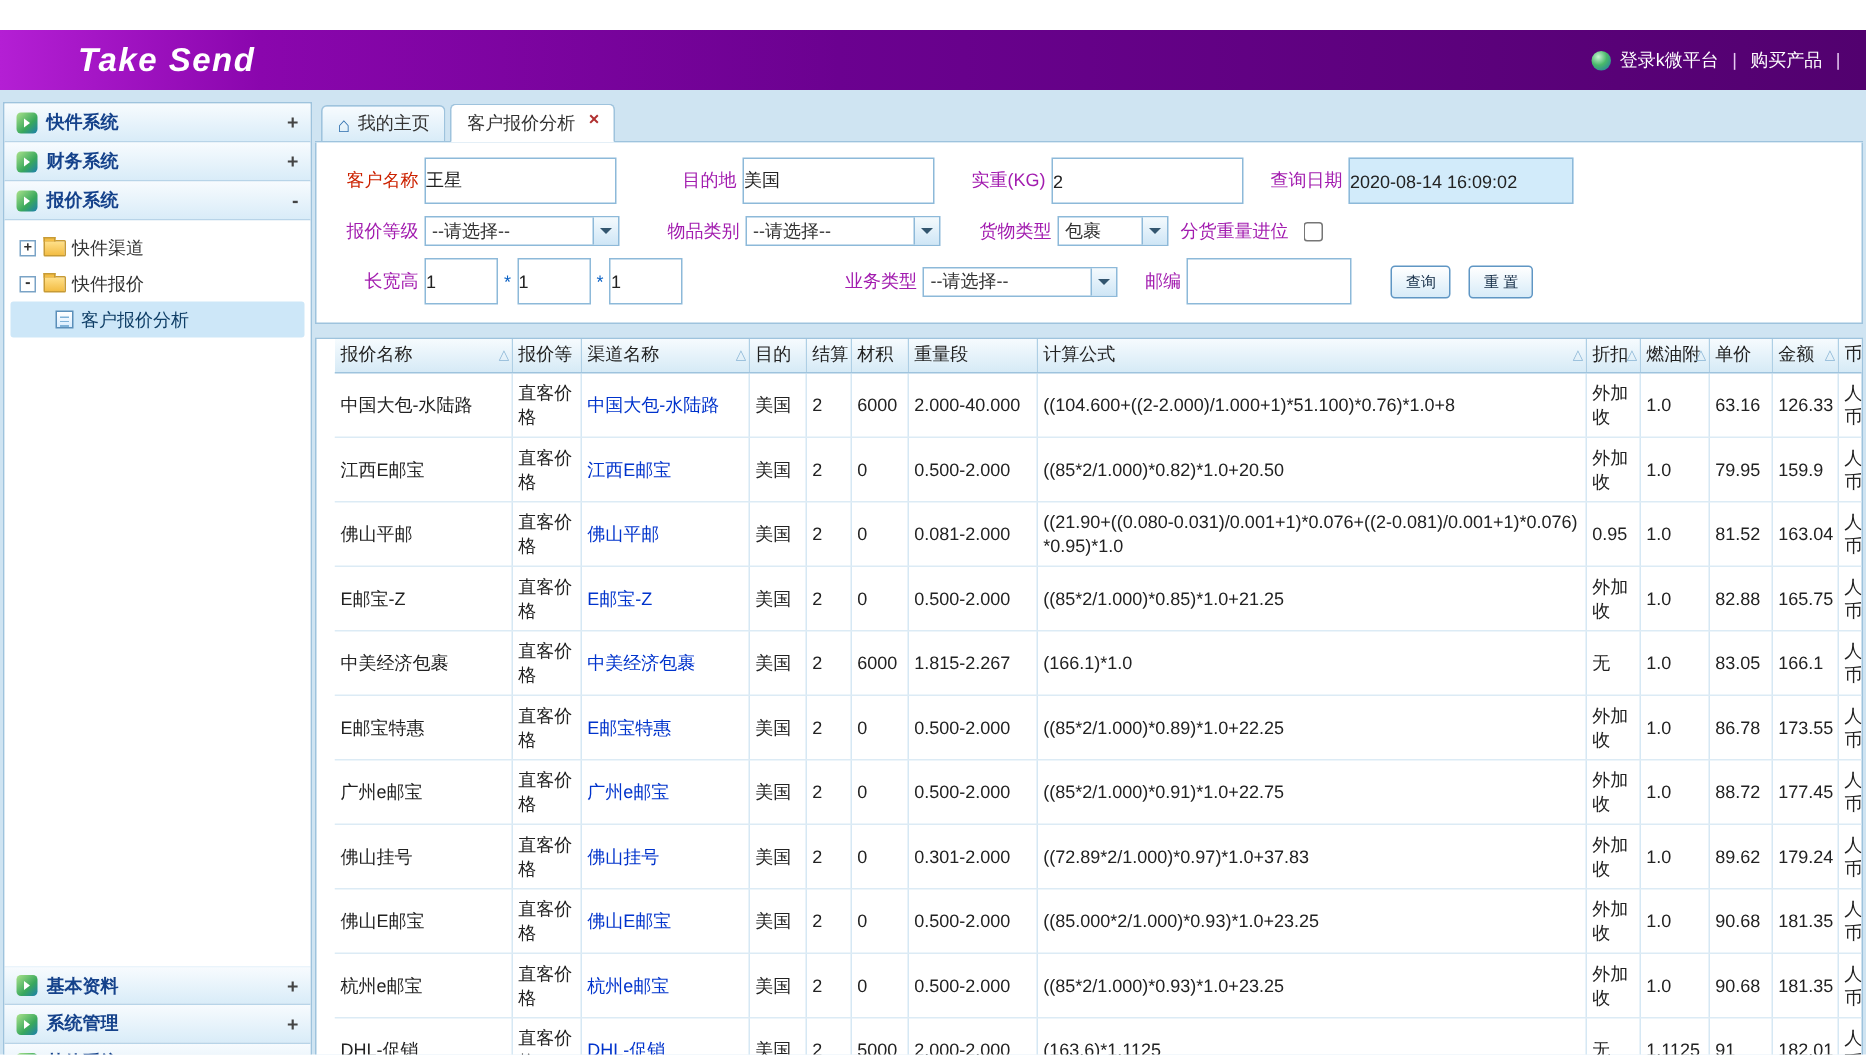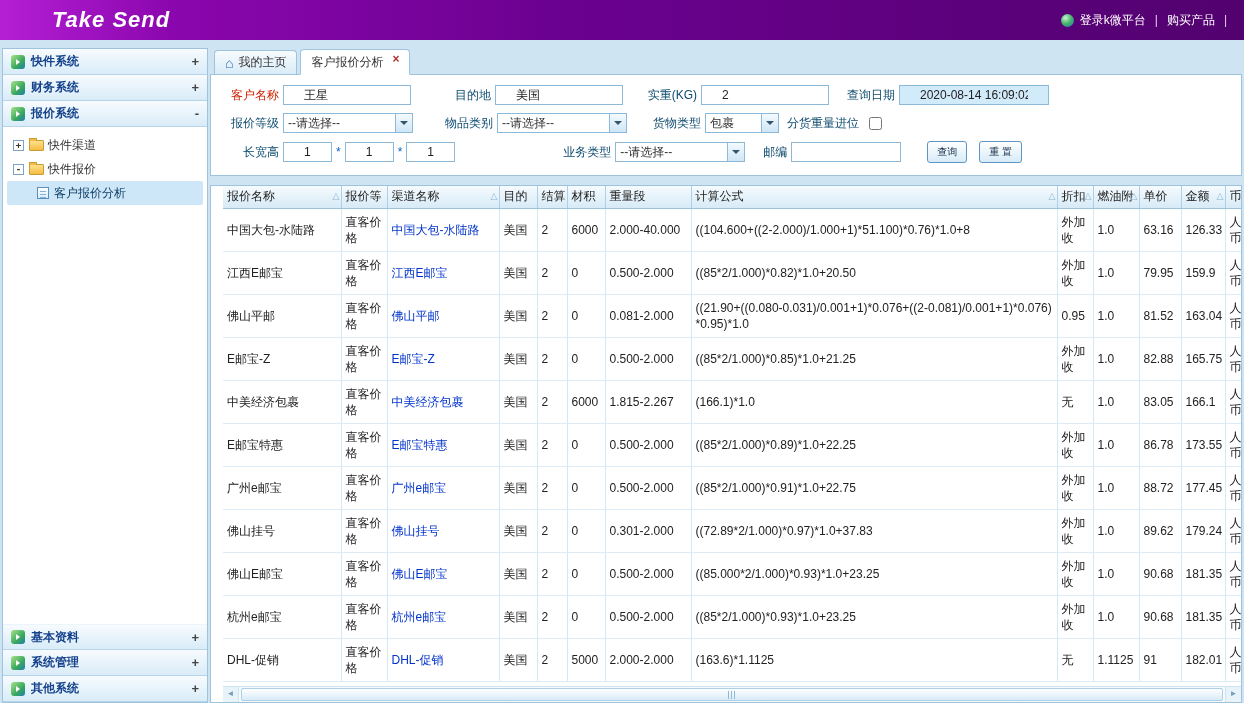--- a/index.html
+++ b/index.html
@@ -1,21 +1,21 @@
 <!DOCTYPE html>
 <html><head>
 <meta charset="utf-8">
 <style>
   * { box-sizing: border-box; margin: 0; padding: 0; }
   html,body { width:1244px; height:703px; overflow:hidden;
     font-family:"Liberation Sans","DejaVu Sans",sans-serif; font-size:12px; color:#222; }
 
   
   .topbar { height:40px; background:linear-gradient(90deg,#b41fd4 0%,#8a06ad 14%,#6b0190 45%,#52016f 100%);
-    display:flex; align-items:center; justify-content:space-between; padding:0 14px 0 52px; }
+    display:flex; align-items:center; justify-content:space-between; padding:0 14px 0 52px;margin-top:20px; }
   .logo { color:#fff; font-size:22px; font-weight:bold; font-style:italic; letter-spacing:1px; }
   .toplinks { display:flex; align-items:center; color:#fff; font-size:12px; gap:6px; }
   .globe { width:13px; height:13px; border-radius:50%;
     background:radial-gradient(circle at 35% 30%, #c8f4d2 0%, #49b86a 45%, #1d6fae 100%);
     display:inline-block; }
   .toplink { color:#fff; cursor:pointer; }
   .topsep { color:#e6c9f2; padding:0 3px; }
 
   
   .content { display:flex; height:663px; background:#cfe4f2; padding:8px 2px 0 2px; gap:2px; }
@@ -58,25 +58,25 @@
     border-bottom:1px solid #9ec3dd; padding-left:4px; }
   .tab { height:24px; display:flex; align-items:center; gap:5px; padding:0 10px;
     border:1px solid #9ec3dd; border-bottom:none; border-radius:4px 4px 0 0;
     background:linear-gradient(#f7fbfe,#d9ecf8); margin-right:3px; cursor:pointer; color:#333; }
   .tab.active { background:#fff; height:26px; margin-bottom:-1px; border-bottom:1px solid #fff; }
   .homeicon { color:#2f6fae; font-size:14px; line-height:12px; }
   .tabclose { color:#b03030; font-weight:bold; font-size:12px; margin-left:4px; align-self:flex-start; margin-top:2px; cursor:pointer; }
 
   .formpanel { background:#fff; border:1px solid #9ec3dd; border-top:none; padding:10px 8px 4px 16px; }
   .frow { display:flex; align-items:center; margin-bottom:8px; }
-  .lb { display:inline-block; text-align:right; margin-right:4px; color:#0c4a6e; white-space:nowrap; }
+  .lb { display:inline-block; text-align:right; margin-right:4px; color:#a21caf; white-space:nowrap; }
   .lb.req { color:#cc2200; }
   .w52{width:52px} .w62{width:62px} .w66{width:66px} .w60{width:60px}
   .g18{margin-left:18px} .g8{margin-left:8px} .g6{margin-left:6px}
-  .ti { height:20px; border:1px solid #8db9d9; padding:0 20px; font-size:12px; color:#222;
+  .ti { height:31px; border:1px solid #8db9d9; padding:0 0; font-size:12px; color:#222;
     font-family:"Liberation Sans","DejaVu Sans",sans-serif; }
   .ti.w128{width:128px} .ti.w150{width:150px} .ti.w49{width:49px} .ti.w110{width:110px}
   .ti.date { background:#d2ebfa; }
   .star { color:#0b61c4; padding:0 4px; }
   .sel { display:inline-flex; height:20px; border:1px solid #8db9d9; background:#fff; align-items:center; cursor:pointer; }
   .sel.w130{width:130px} .sel.w74{width:74px}
   .selv { flex:1; padding:0 4px; color:#333; overflow:hidden; white-space:nowrap; }
   .selbtn { width:17px; height:100%; flex:0 0 17px; background:linear-gradient(#f4fafd,#cfe6f6);
     border-left:1px solid #8db9d9; display:flex; align-items:center; justify-content:center; }
   .caret { width:0; height:0; border-left:4px solid transparent; border-right:4px solid transparent;

